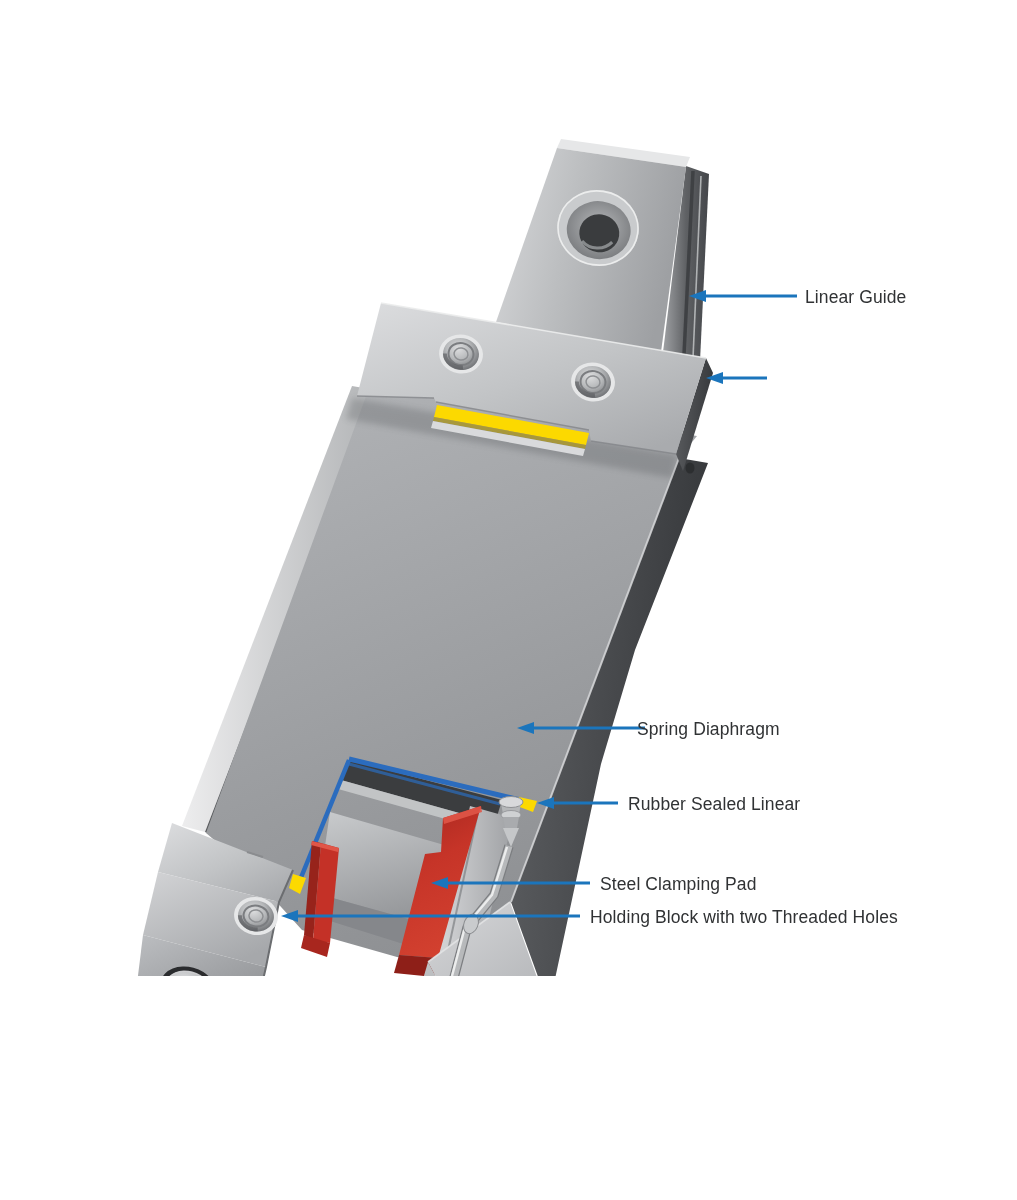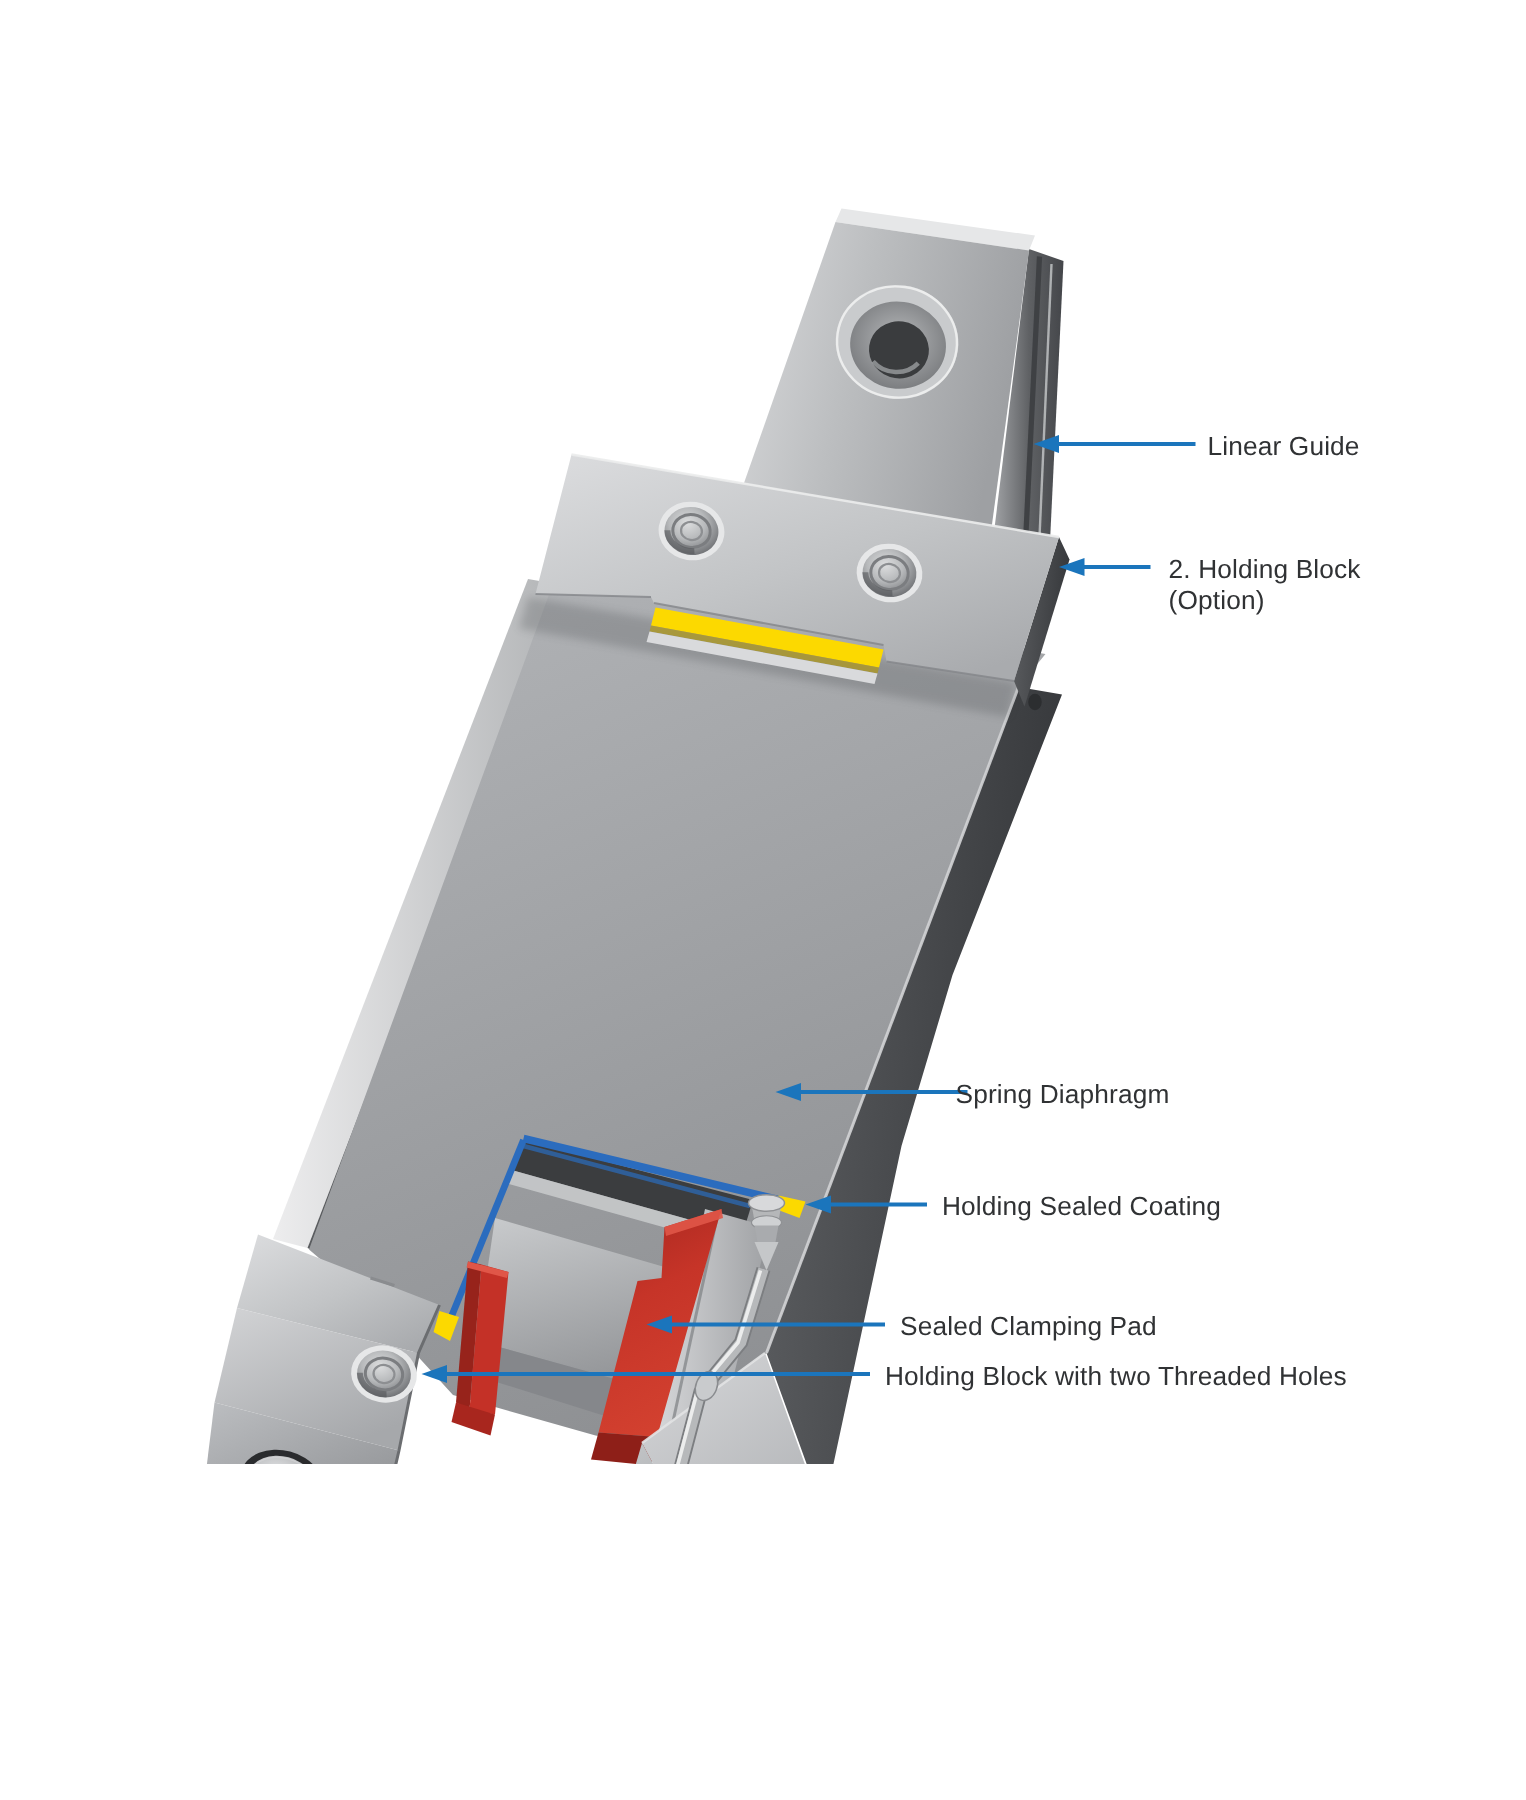--- a/index.html
+++ b/index.html
@@ -277,27 +277,23 @@
     </g>
     <g>
       <path class="arrow-line" d="M545,1021 L505,1021"></path>
       <path class="arrow-head" d="M491,1021 l17,-6 v12 z"></path>
     </g>
   </g>
 </svg>
 
 <div class="label" style="left:805px;top:287px">Linear Guide</div>
 
-<div class="label" style="left:779px;top:369px">
-  <div>2. Holding Block</div>
-  <div>(Option)</div>
+
+<div class="label" style="left:637px;top:719px">Spring Diaphragm</div>
+
+<div class="label" style="left:628px;top:794px">Rubber Sealed Linear</div>
+
+<div class="label" style="left:600px;top:874px">Steel Clamping Pad</div>
+
+<div class="label" style="left:590px;top:907px">Holding Block with two Threaded Holes</div>
+
+
 </div>
 
-<div class="label" style="left:637px;top:719px">Spring Diaphragm</div>
-
-<div class="label" style="left:628px;top:794px">Holding Sealed Coating</div>
-
-<div class="label" style="left:600px;top:874px">Sealed Clamping Pad</div>
-
-<div class="label" style="left:590px;top:907px">Holding Block with two Threaded Holes</div>
-
-
-</div>
-
 </body></html>

